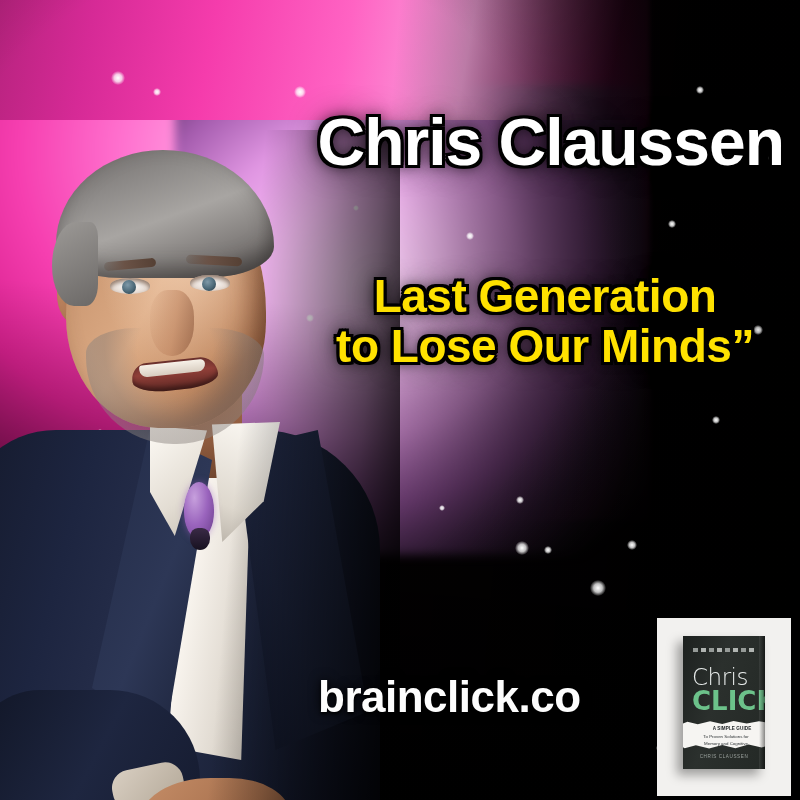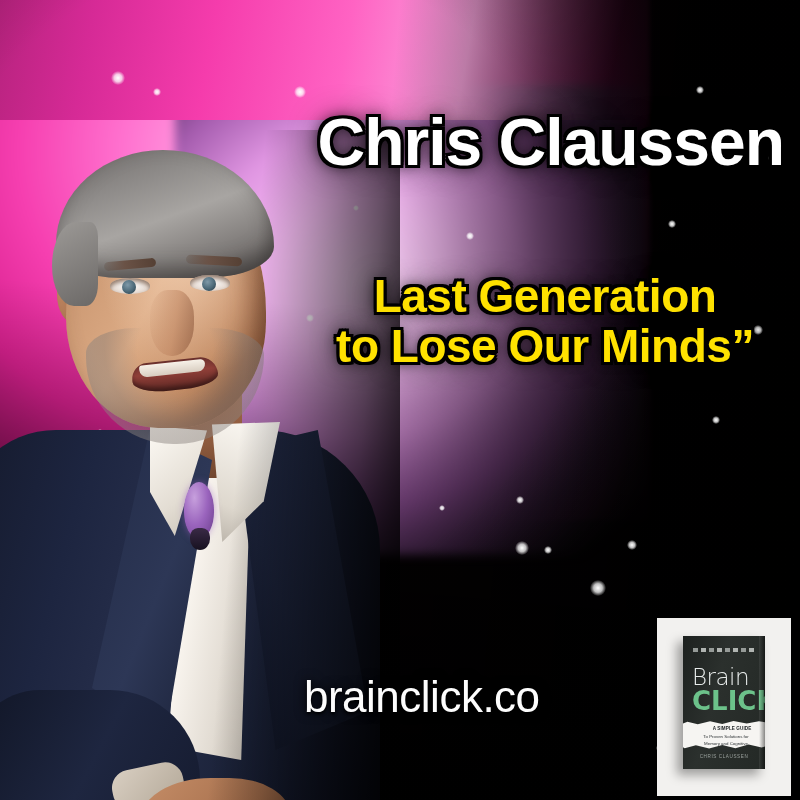--- a/index.html
+++ b/index.html
@@ -345,24 +345,24 @@
     color: #ffe200;
     letter-spacing: -0.5px;
     text-shadow:
       -3px 0 0 #000, 3px 0 0 #000, 0 -3px 0 #000, 0 3px 0 #000,
       -3px -3px 0 #000, 3px -3px 0 #000, -3px 3px 0 #000, 3px 3px 0 #000,
       0 0 12px rgba(0,0,0,.9), 0 0 26px rgba(0,0,0,.75);
   }
   #quote .qline { display: block; white-space: nowrap; }
   #website {
     position: absolute;
-    left: 304px;
+    left: 318px;
     top: 672px;
     font-size: 44px;
-    font-weight: normal;
+    font-weight: bold;
     color: #fdfdfd;
     letter-spacing: -0.5px;
     text-shadow: 0 0 12px rgba(0,0,0,.95), 0 2px 3px rgba(0,0,0,.9);
     white-space: nowrap;
   }
 
   
   #book-panel {
     position: absolute;
     left: 657px;
@@ -531,21 +531,21 @@
   <div id="quote">
     <span class="qline">Last Generation</span>
     <span class="qline">to Lose Our Minds”</span>
   </div>
 
   <div id="website">brainclick.co</div>
 
   <div id="book-panel">
     <div id="book-cover">
       <div class="bk-topline"></div>
-      <div class="bk-brain">Brain</div>
+      <div class="bk-brain">Chris</div>
       <div class="bk-click">CLICK</div>
       <div class="bk-torn"></div>
       <div class="bk-sub-a">A SIMPLE GUIDE</div>
       <div class="bk-sub-b">To Proven Solutions for Memory and Cognitive Performance</div>
       <div class="bk-author">CHRIS CLAUSSEN</div>
       <div class="bk-spine"></div>
     </div>
   </div>
 
 </div>

